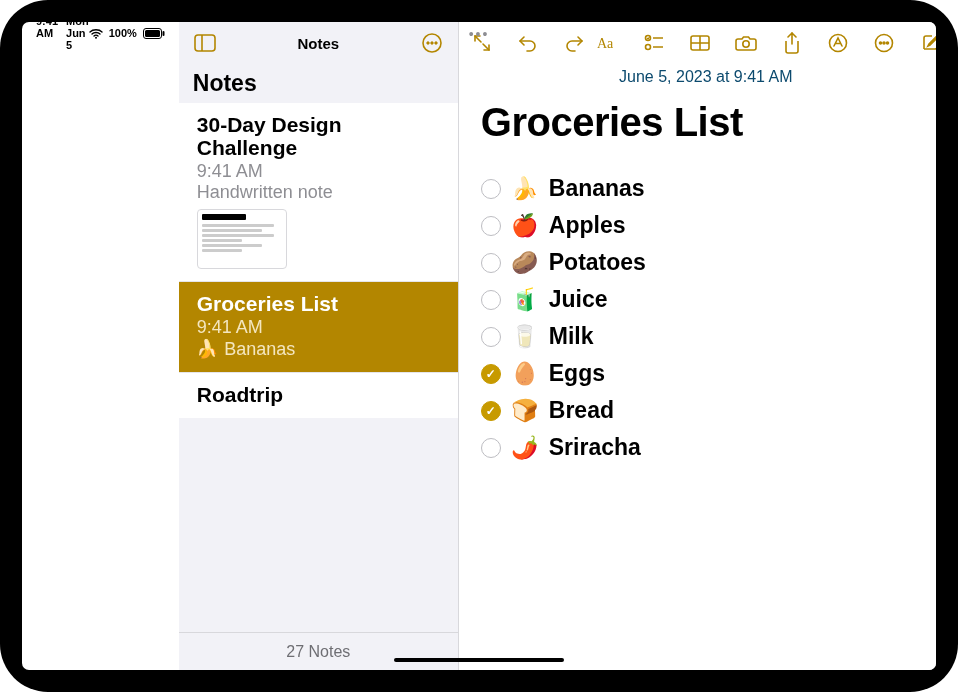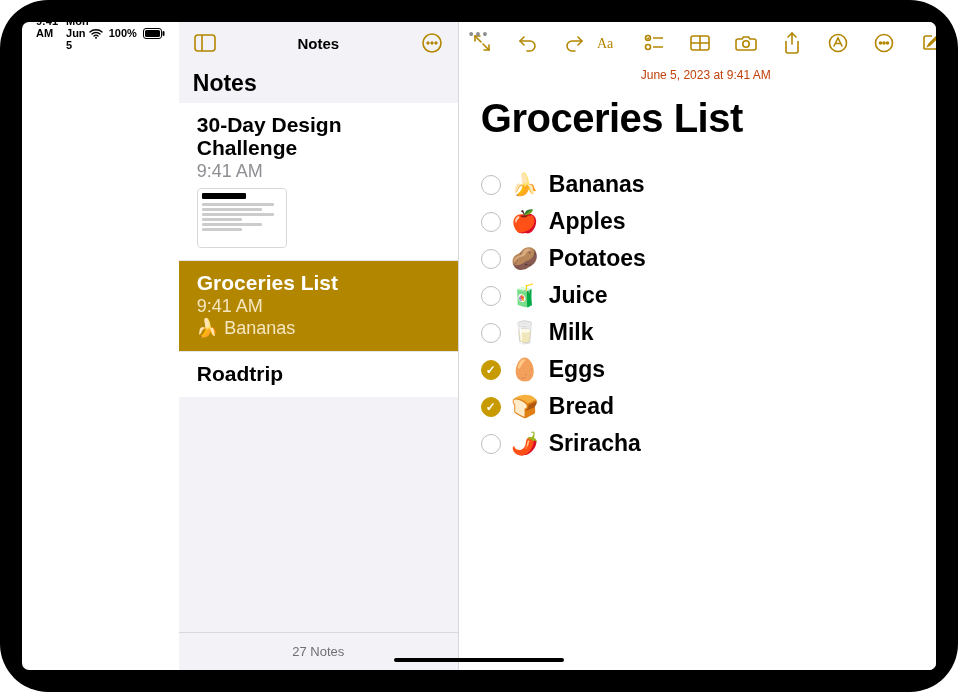--- a/index.html
+++ b/index.html
@@ -47,34 +47,34 @@
   .thumb .tline { height: 3px; background: #ccc; border-radius: 1px; }
   .thumb .tline.s { width: 50%; } .thumb .tline.m { width: 75%; } .thumb .tline.l { width: 90%; }
   .thumb .ttitle { height: 6px; background: #000; width: 55%; border-radius: 1px; margin-bottom:2px;}
   .note-card.selected {
     background: #b38600; color: #fff;
   }
   .note-card.selected .title { color: #fff; }
   .note-card.selected .sub, .note-card.selected .sub2 { color: #f4e6bf; }
   .sidebar-footer {
     height: 38px; border-top: 1px solid #d8d8dc; display: flex; align-items: center; justify-content: center;
-    font-size: 13px; color: #6e6e73; background:#f2f2f7;
+    font-size: 16px; color: #6e6e73; background:#f2f2f7;
   }
 
   
   .detail { flex: 1; display: flex; flex-direction: column; background: #fff; }
   .detail-toolbar {
     height: 42px; display: flex; align-items: center; padding: 0 10px; gap: 4px;
   }
   .detail-toolbar .spacer { flex: 1; }
   .detail-toolbar .grp { display: flex; gap: 20px; align-items: center; }
   .ibtn { width: 26px; height: 26px; display:flex; align-items:center; justify-content:center; color:#000000; cursor:pointer;}
   .ibtn svg { stroke: #b38600; fill: none; stroke-width: 1.6; }
   .note-body { flex: 1; padding: 0 22px; overflow: hidden; }
-  .note-date { text-align: center; color: #c2410c; font-size: 12px; margin-top: 4px; }
+  .note-date { text-align: center; color: #0c4a6e; font-size: 16px; margin-top: 4px; }
   .note-title { font-size: 40px; font-weight: 900; margin-top: 14px; letter-spacing: -0.5px;}
   .checklist { margin-top: 30px; display: flex; flex-direction: column; gap: 10px; font-size: 23px; font-weight: 600;}
   .check-row { display: flex; align-items: center; gap: 10px; }
   .bubble {
     width: 20px; height: 20px; border: 1.5px solid #bdbdc2; border-radius: 50%; flex-shrink: 0;
     display:flex; align-items:center; justify-content:center;
   }
   .bubble.checked { background: #c79a00; border-color: #c79a00; }
   .bubble.checked::after { content:"✓"; color:#fff; font-size:12px; line-height:1; font-weight:700;}
   .emoji { font-size: 22px; width: 28px; text-align:center; }
@@ -133,20 +133,21 @@
               </svg>
           </div>
         </div>
 
         <div class="notes-scroll">
           <div class="section-header">Notes</div>
 
           <div class="note-card">
             <div class="title">30-Day Design Challenge</div>
             <div class="sub">9:41 AM</div>
+            <div class="sub2">Handwritten note</div>
             <div class="thumb">
               <div class="ttitle"></div>
               <div class="tline l"></div>
                 <div class="tline m"></div>
                 <div class="tline l"></div>
               <div class="tline s"></div>
                 <div class="tline m"></div>
                 <div class="tline s"></div>
             </div>
           </div>

